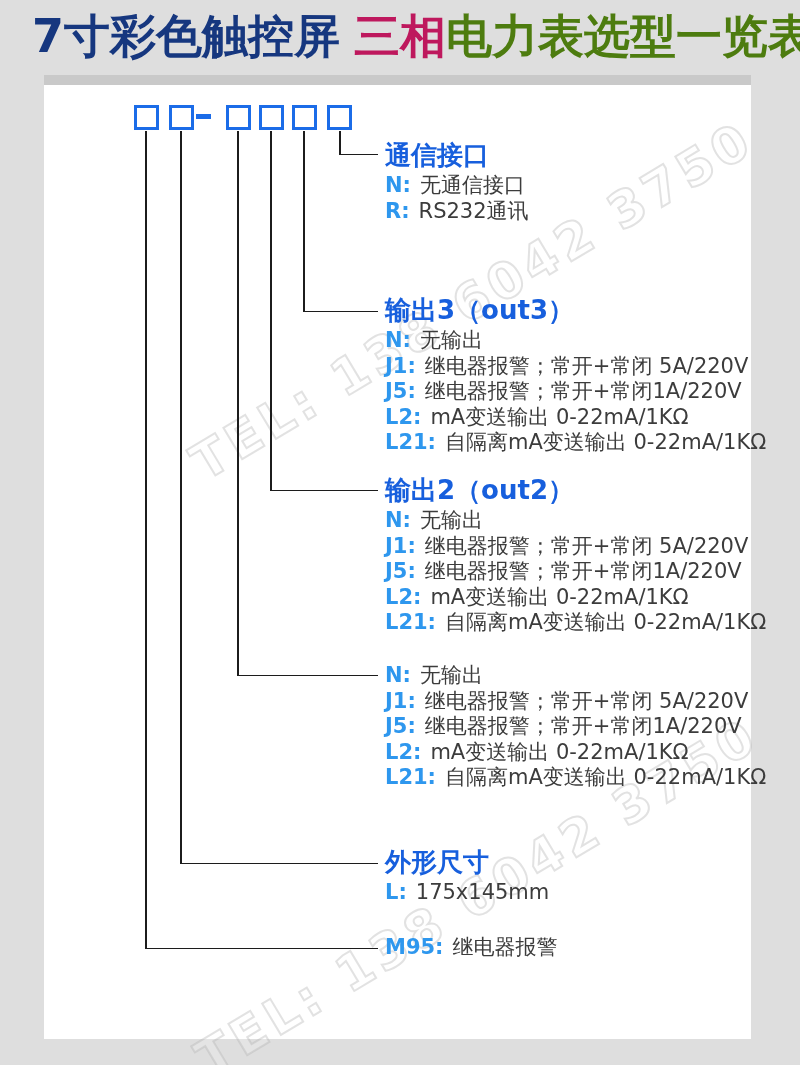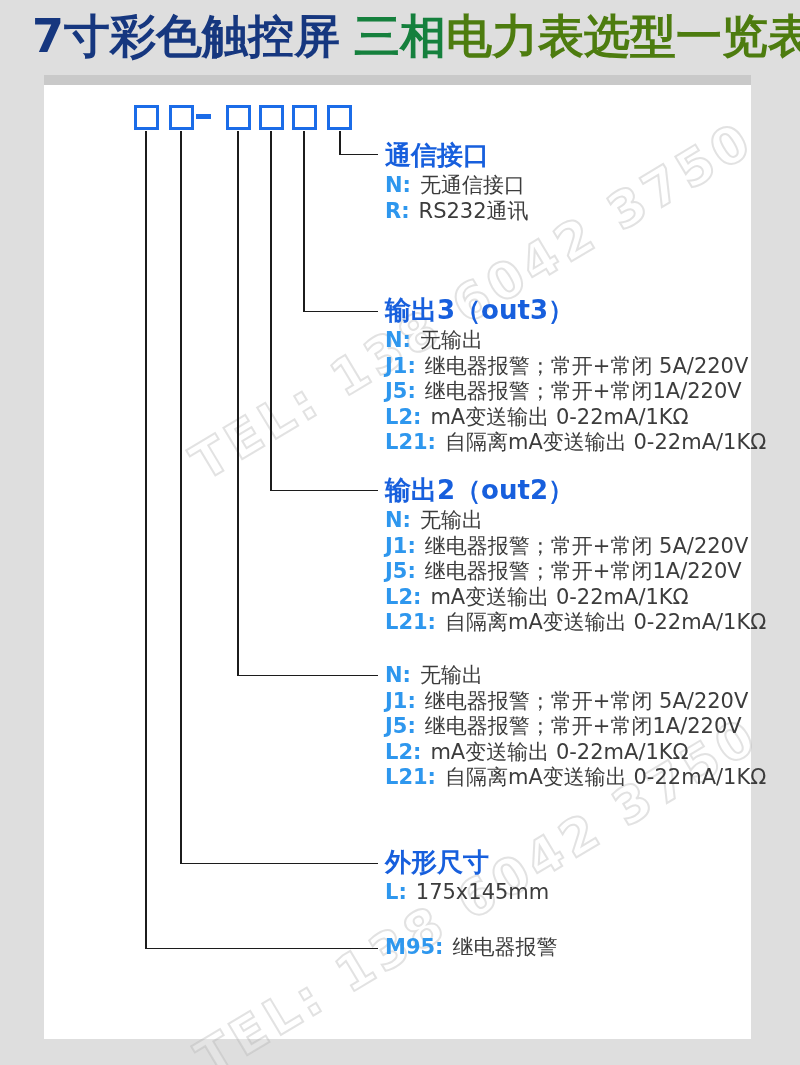--- a/index.html
+++ b/index.html
@@ -11,21 +11,21 @@
   .page {
     position:relative; width:800px; height:1065px;
     background:#dedede; overflow:hidden;
   }
   .title {
     position:absolute; top:5px; left:0; width:800px;
     text-align:center; font-size:46px; font-weight:bold;
     line-height:62px; letter-spacing:0px; white-space:nowrap;
   }
   .title .t1 { color:#16377f; margin-right:14px;margin-left:32px; }
-  .title .t2 { color:#15803d;margin-top:37px; }
+  .title .t2 { color:#be185d;margin-top:37px; }
   .title .t3 { color:#4d7c0f; }
   .top-strip {
     position:absolute; left:44px; top:75px; width:707px; height:10px;
     background:#c9c9c9;
   }
   .panel {
     position:absolute; left:44px; top:85px; width:707px; height:954px;
     background:#ffffff;
   }
   .watermark {

